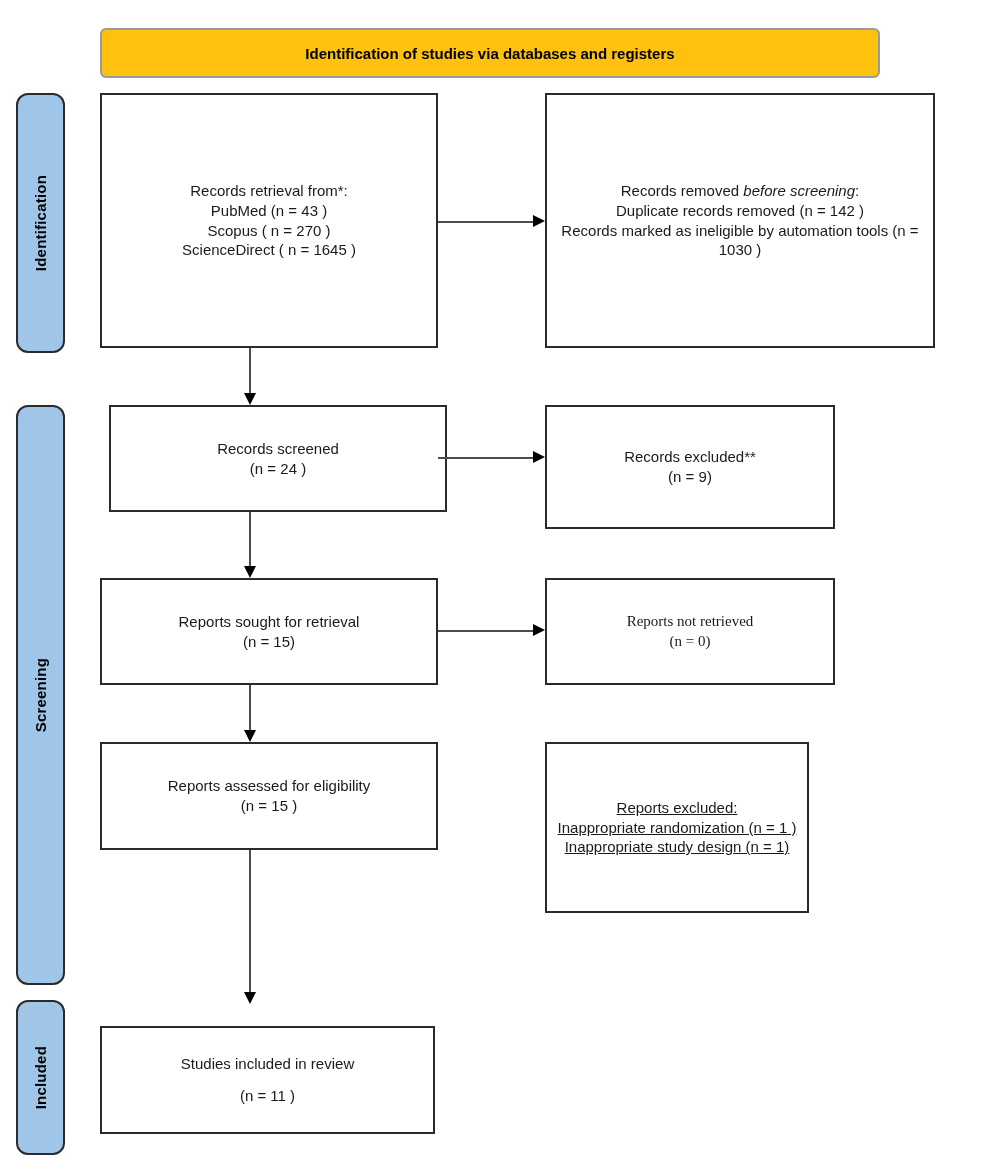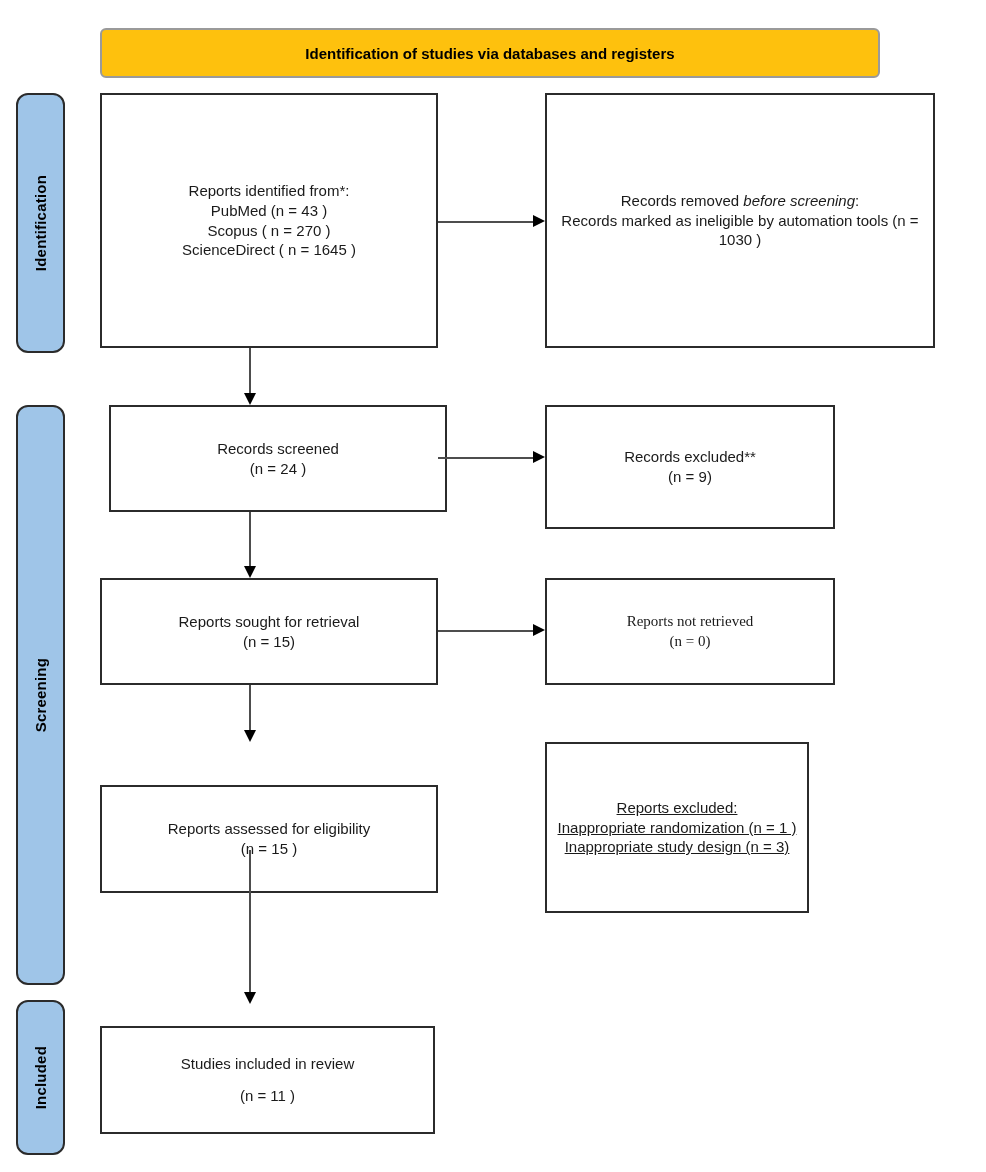--- a/index.html
+++ b/index.html
@@ -30,21 +30,21 @@
     position: absolute; background: #ffffff; border: 2px solid #2b2b2b;
     display: flex; flex-direction: column; align-items: center; justify-content: center;
     text-align: center; font-size: 15px; line-height: 1.32; padding: 6px 10px;
   }
   .box-identified       { left: 100px; top: 93px;  width: 338px; height: 255px; }
   .box-removed          { left: 545px; top: 93px;  width: 390px; height: 255px; }
   .box-screened         { left: 100px; top: 405px; width: 338px; height: 107px; margin-left: 9px; }
   .box-excluded         { left: 545px; top: 405px; width: 290px; height: 124px; }
   .box-sought           { left: 100px; top: 578px; width: 338px; height: 107px; }
   .box-not-retrieved    { left: 545px; top: 578px; width: 290px; height: 107px; font-family: Liberation Serif, serif; }
-  .box-assessed         { left: 100px; top: 742px; width: 338px; height: 108px; margin-top: 43px; }
+  .box-assessed         { left: 100px; top: 742px; width: 338px; height: 108px; }
   .box-reports-excluded { left: 545px; top: 742px; width: 264px; height: 171px; text-decoration: underline; }
   .box-included-review  { left: 100px; top: 1026px; width: 335px; height: 108px; gap: 12px; }
 
   .em-italic { font-style: italic; }
 
   .arrow-h { position: absolute; height: 1.5px; background: #4d4d4d; }
   .arrow-v { position: absolute; width: 1.5px;  background: #4d4d4d; }
   .head-right {
     position: absolute; width: 0; height: 0;
     border-left: 12px solid #000; border-top: 6px solid transparent; border-bottom: 6px solid transparent;
@@ -81,28 +81,29 @@
   <span class="stage-label">Identification</span>
 </div>
 <div class="stage stage-screening">
   <span class="stage-label">Screening</span>
 </div>
 <div class="stage stage-included">
   <span class="stage-label">Included</span>
 </div>
 
 <div class="box box-identified">
-  <div>Reports identified from*:</div>
+  <div>Records retrieval from*:</div>
   <div>PubMed (n = 43 )</div>
   <div>Scopus ( n = 270 )</div>
   <div>ScienceDirect ( n = 1645 )</div>
 </div>
 
 <div class="box box-removed">
   <div><span>Records removed </span><span class="em-italic">before screening</span><span>:</span></div>
+  <div>Duplicate records removed  (n = 142 )</div>
   <div>Records marked as ineligible by automation tools (n = 1030 )</div>
 </div>
 
 <div class="box box-screened">
   <div>Records screened</div>
   <div>(n = 24 )</div>
 </div>
 
 <div class="box box-excluded">
   <div>Records excluded**</div>
@@ -120,21 +121,21 @@
 </div>
 
 <div class="box box-assessed">
   <div>Reports assessed for eligibility</div>
   <div>(n = 15 )</div>
 </div>
 
 <div class="box box-reports-excluded">
   <div>Reports excluded:</div>
   <div>Inappropriate randomization (n = 1 )</div>
-  <div>Inappropriate study design (n = 3)</div>
+  <div>Inappropriate study design (n = 1)</div>
 </div>
 
 <div class="box box-included-review">
   <div>Studies included in review</div>
   <div>(n = 11 )</div>
 </div>
 
 <div class="arrow-h arr-h1"></div>
 <div class="head-right arr-h1-head"></div>
 

